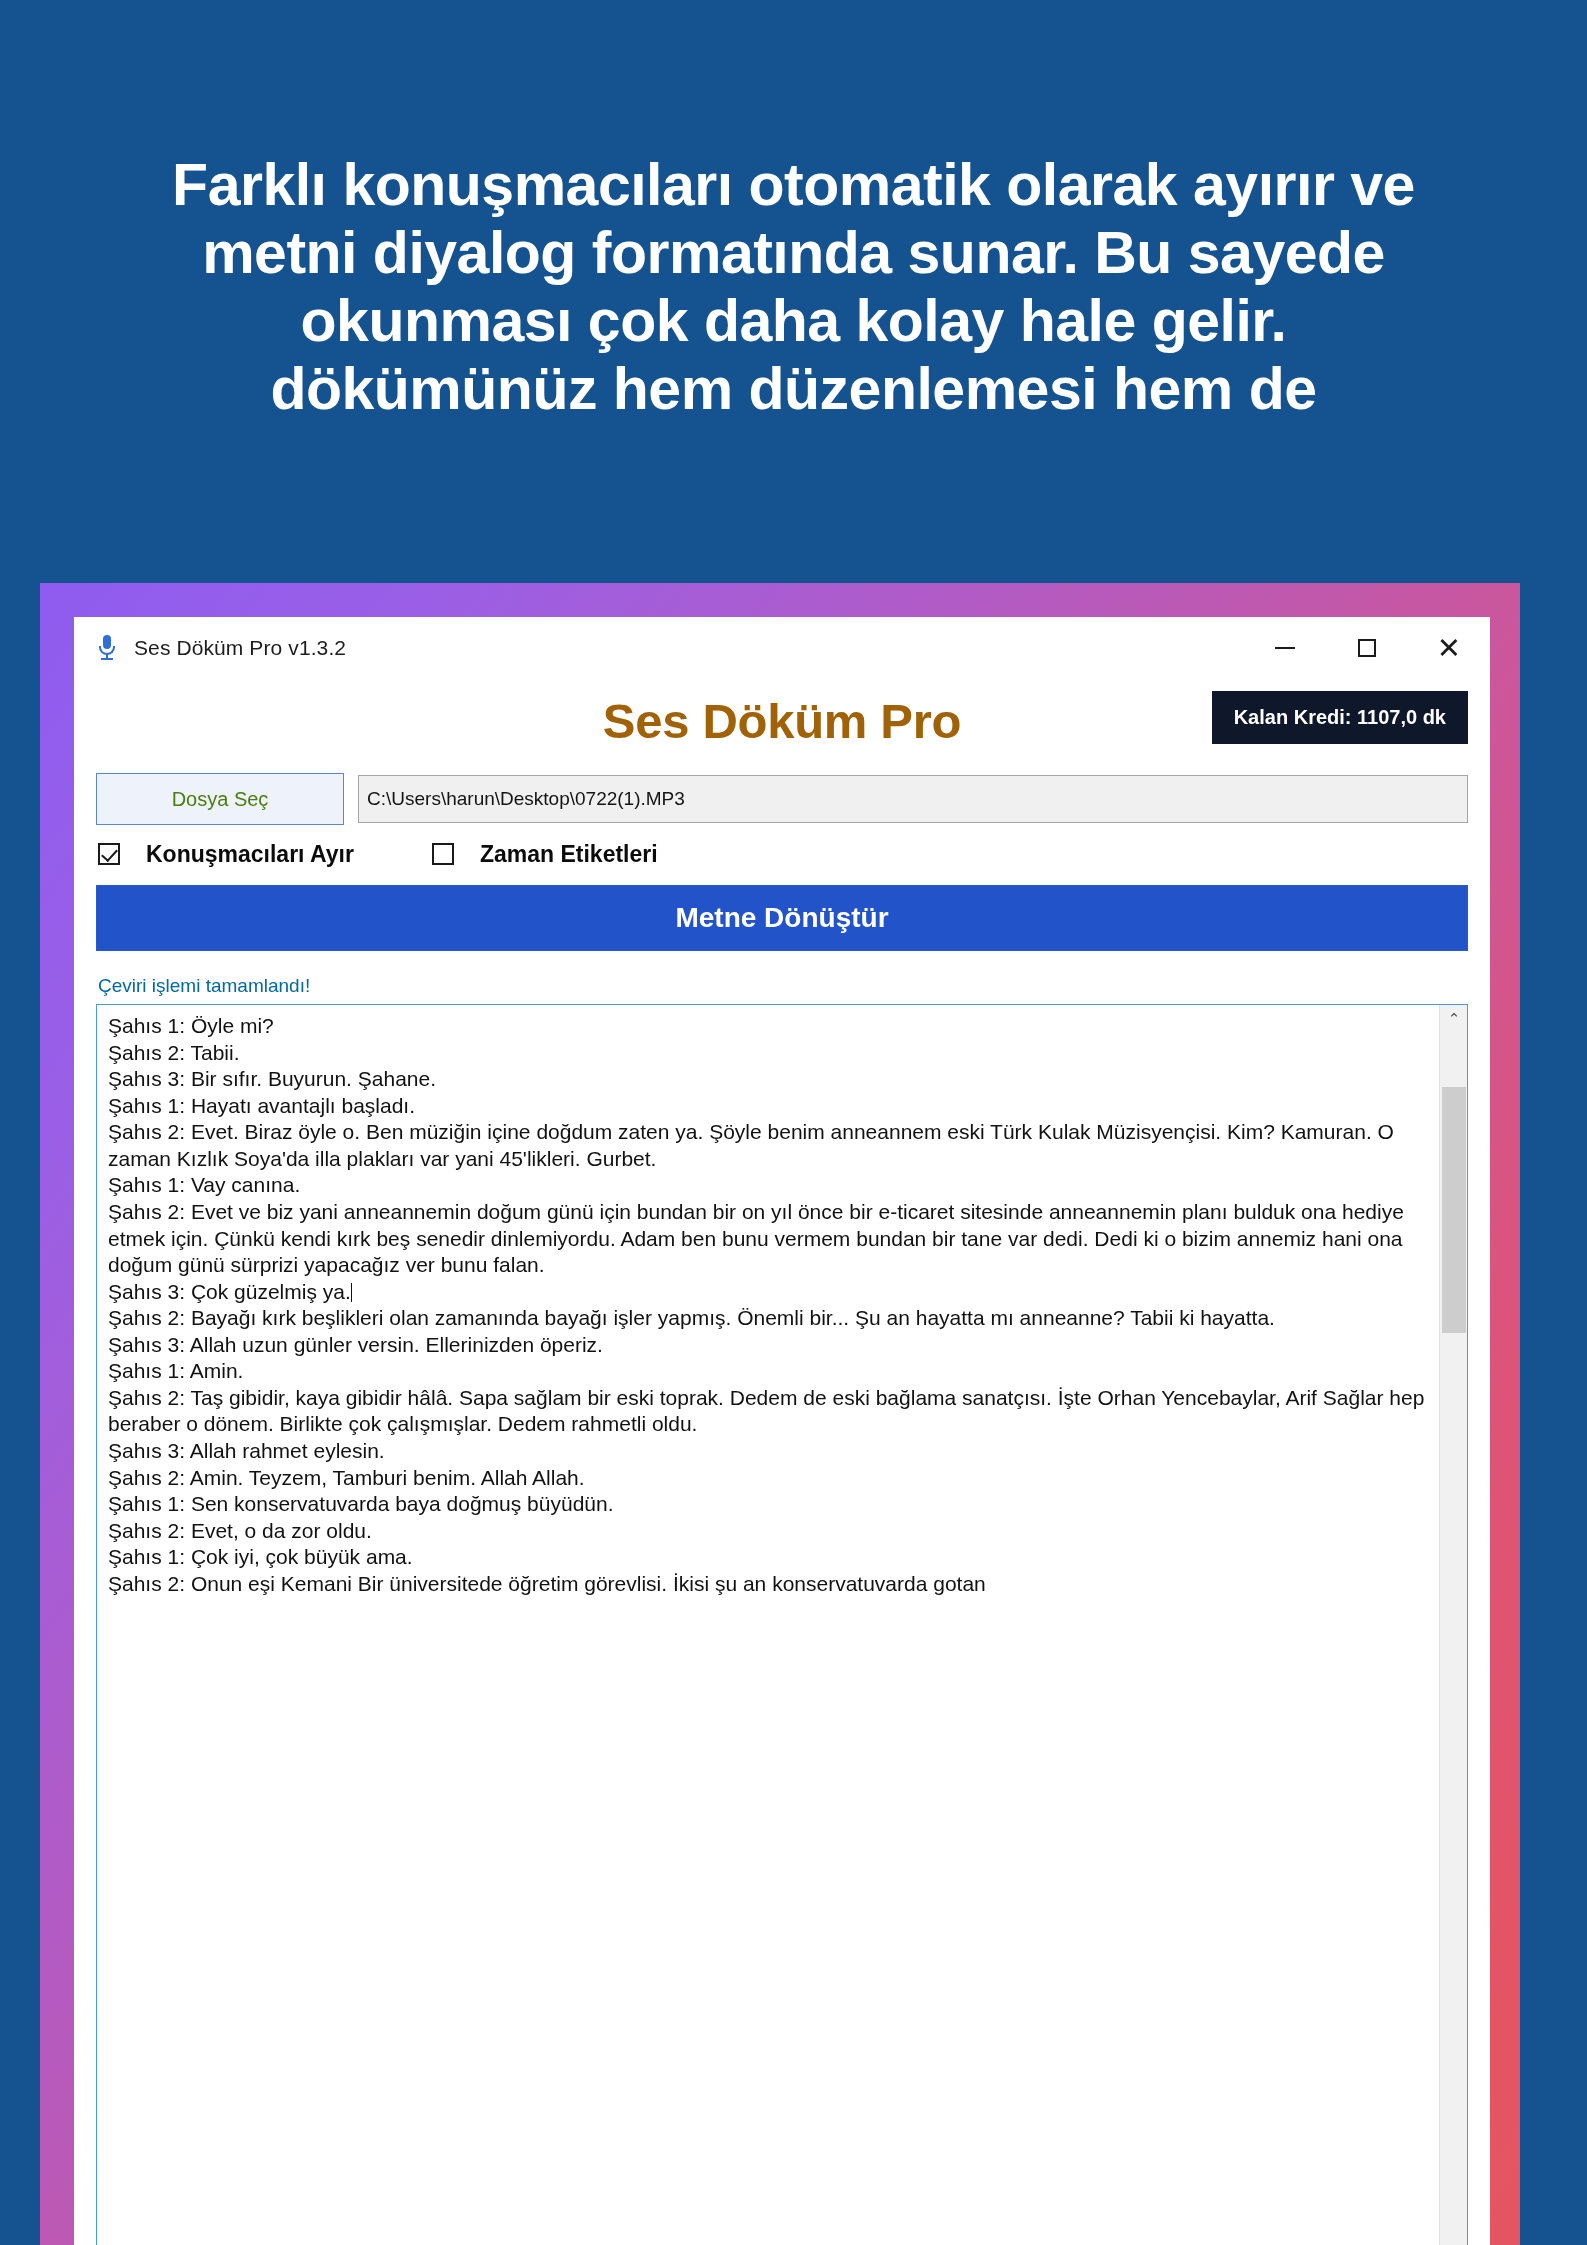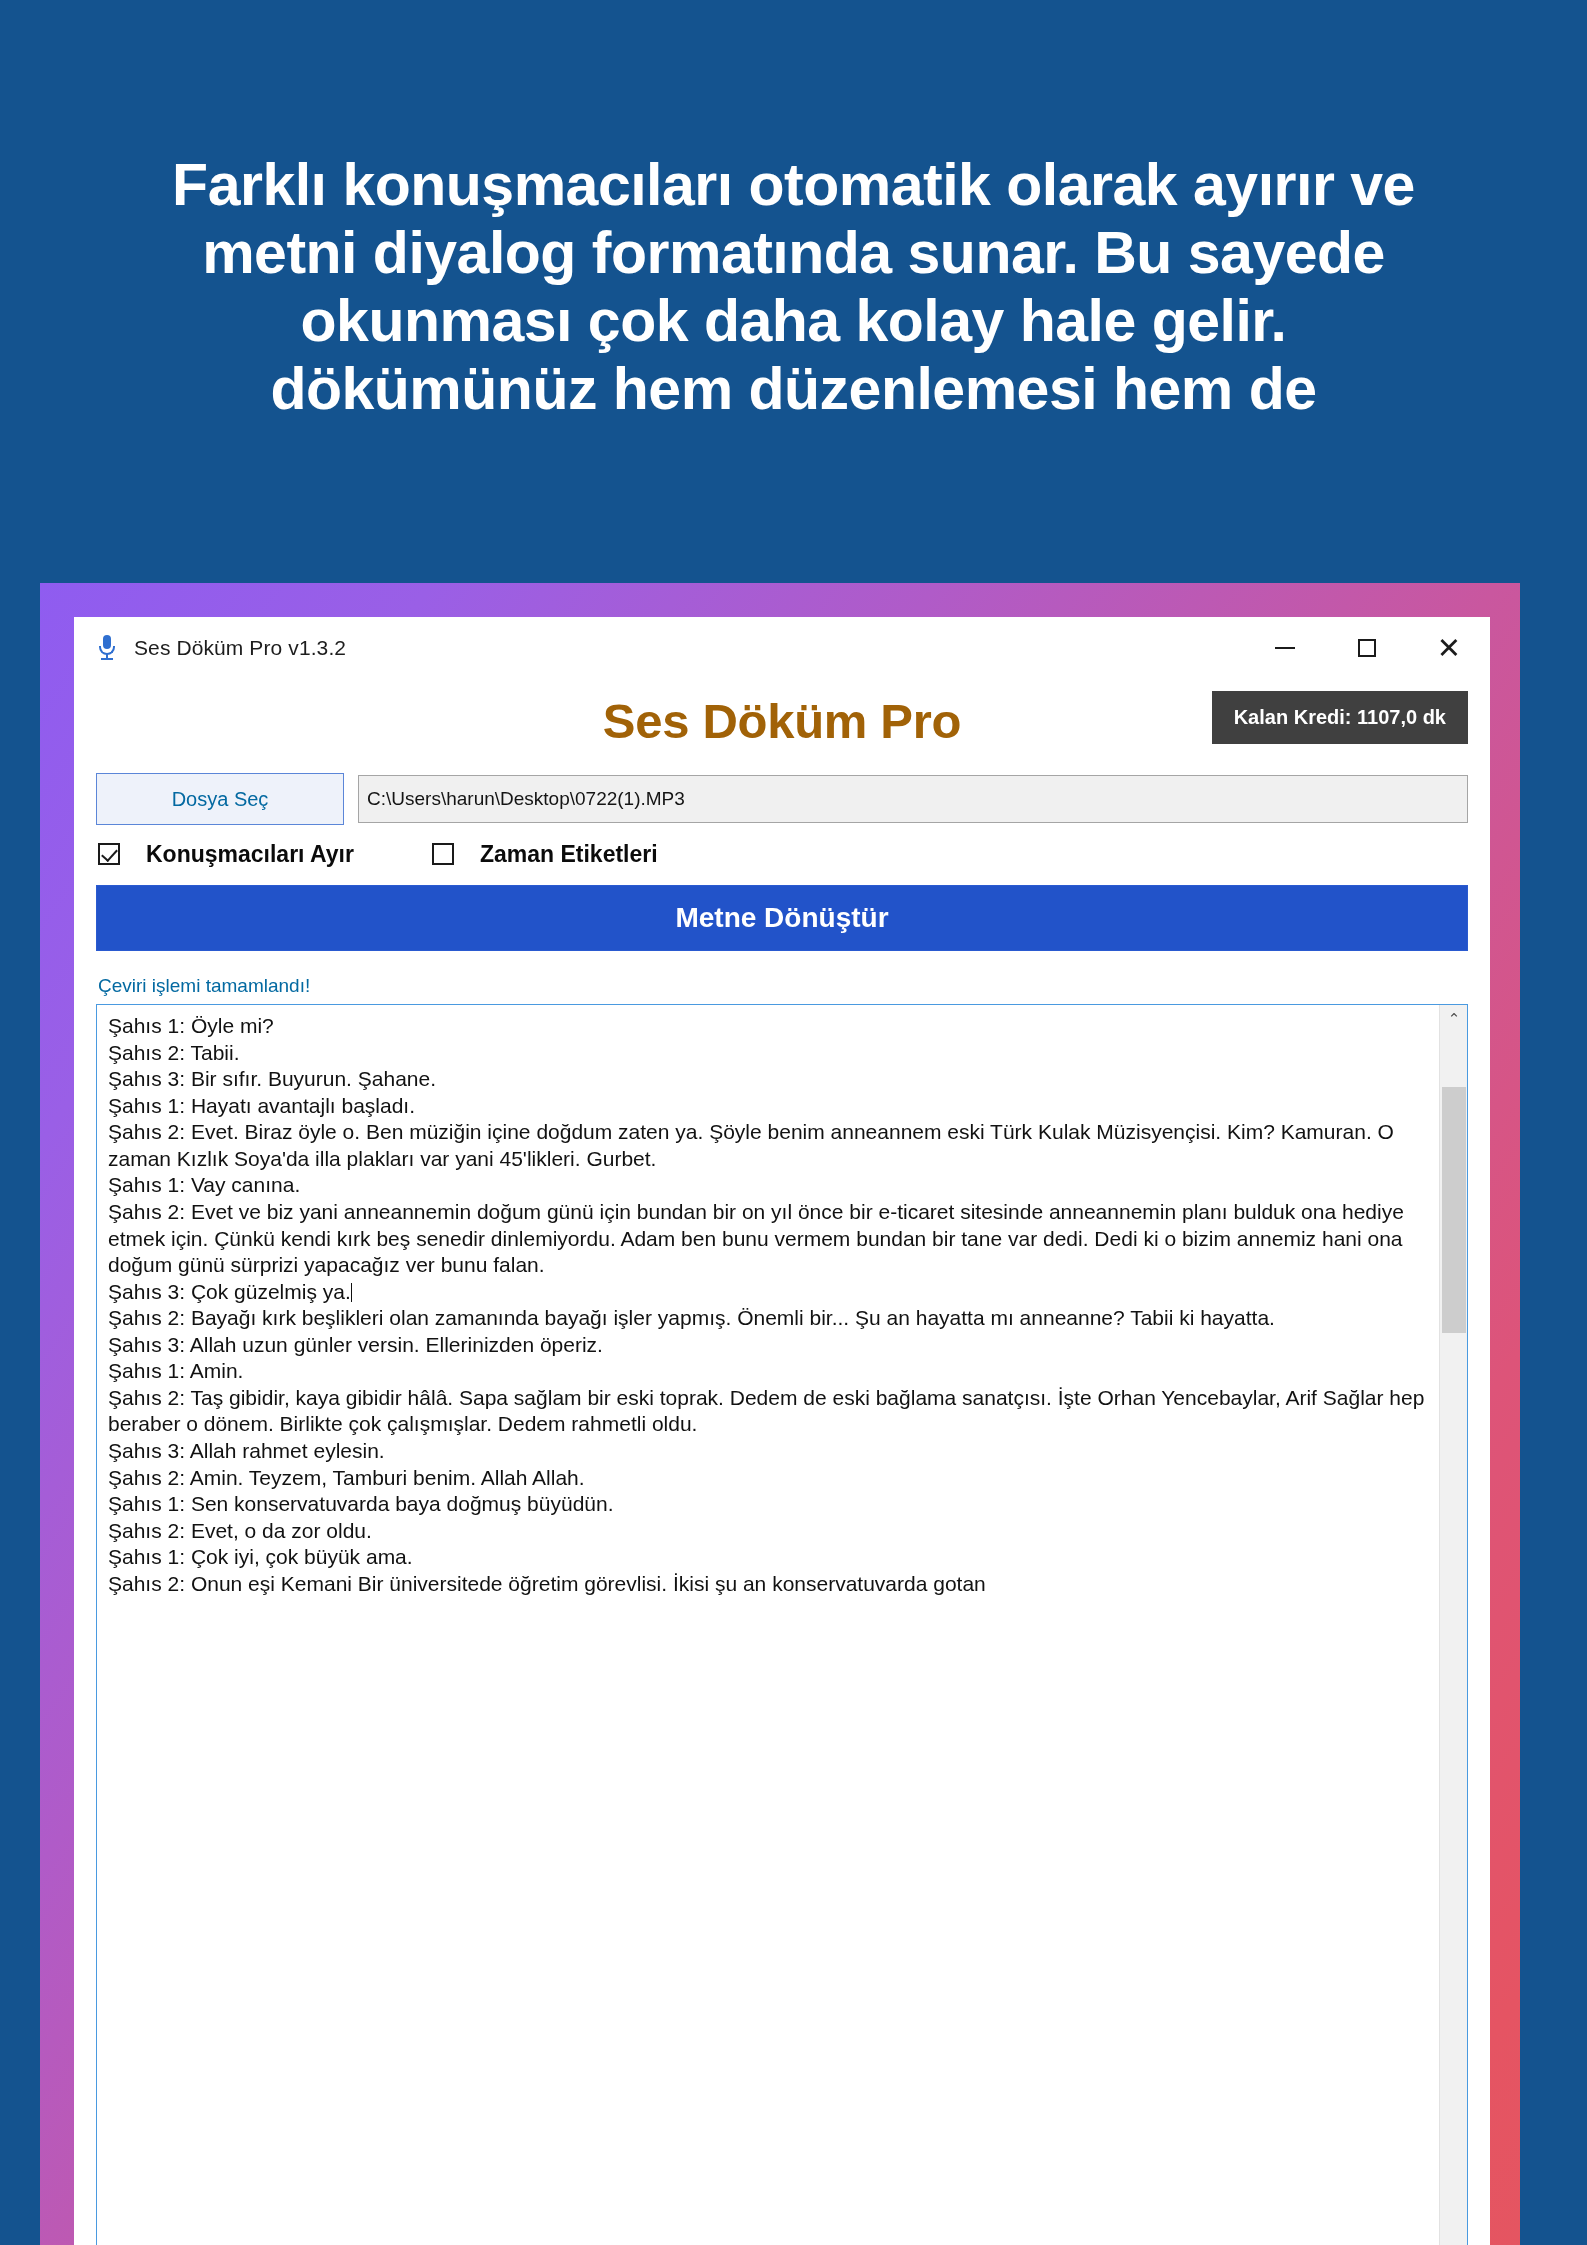--- a/index.html
+++ b/index.html
@@ -123,42 +123,42 @@
     left: 0; right: 0; top: 14px;
     text-align: center;
     font-size: 49px;
     font-weight: 700;
     color: #a16207;
     letter-spacing: -0.3px;
   }
   .credit {
     position: absolute;
     right: 22px; top: 12px;
-    background: #404040;
+    background: #0f172a;
     color: #ffffff;
     font-size: 20px;
     font-weight: 700;
     padding: 15px 22px;
     white-space: nowrap;
   }
 
   
   .filerow {
     display: flex;
     align-items: center;
     padding: 0 22px;
     margin-top: 2px;
     flex: 0 0 auto;
     gap: 14px;
   }
   .btn-file {
     width: 248px; height: 52px;
     background: #eef2fa;
     border: 1.5px solid #5b86d8;
-    color: #0369a1;
+    color: #4d7c0f;
     font-size: 20px;
     display: flex; align-items: center; justify-content: center;
   }
   .path-field {
     flex: 1; height: 48px;
     background: #f0f0f0;
     border: 1.5px solid #a5a5a5;
     display: flex; align-items: center;
     padding: 0 8px;
     font-size: 19px;

